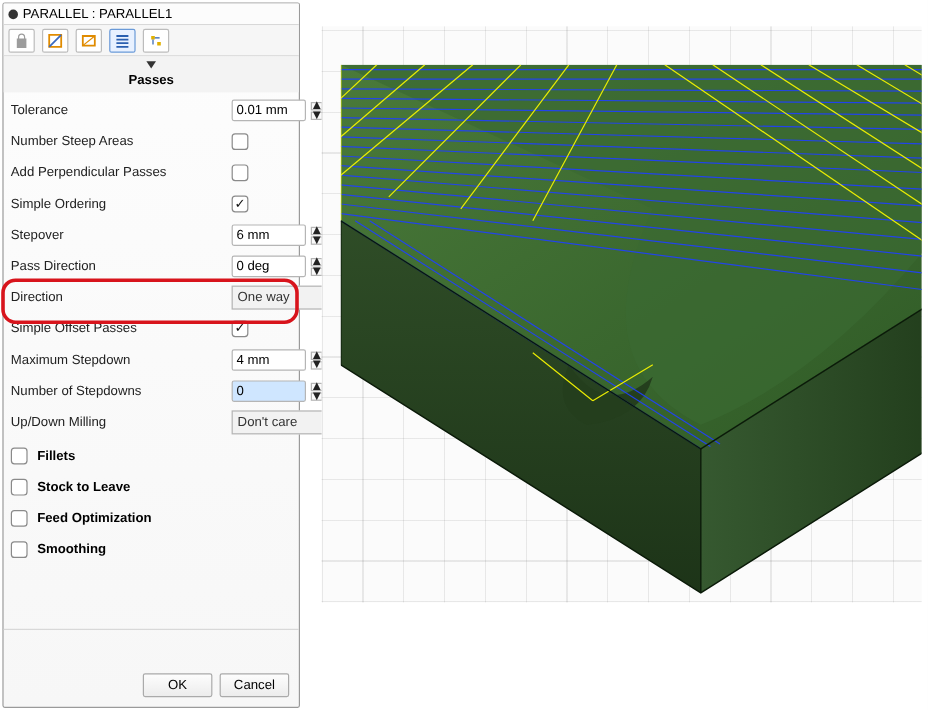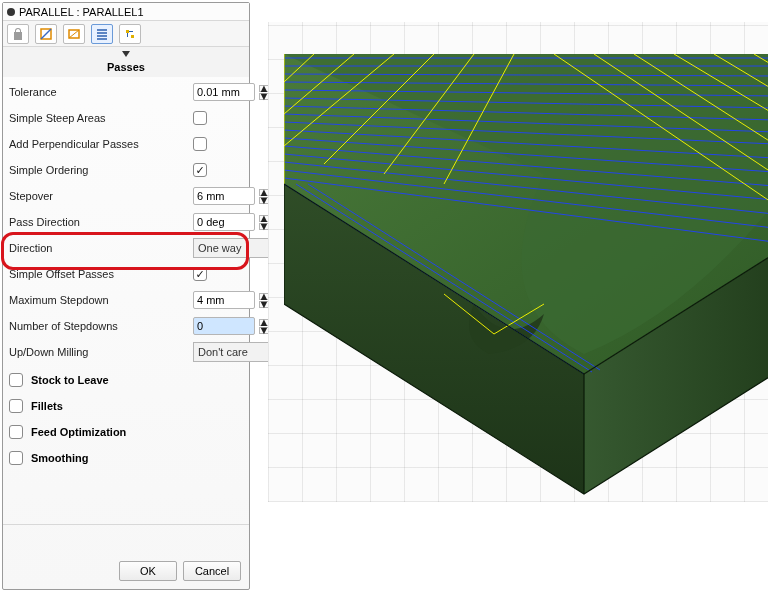--- a/index.html
+++ b/index.html
@@ -219,21 +219,21 @@
       <span class="ctrl">
         <input class="txt" value="0.01 mm" style="">
         <span class="spinner">
             <span>▲</span>
             <span>▼</span>
           </span>
       </span>
     </div>
 
     <div class="row">
-      <span class="lbl">Simple Steep Areas</span>
+      <span class="lbl">Number Steep Areas</span>
       <span class="ctrl">
           <span class="chk"></span>
         </span>
     </div>
 
     <div class="row">
       <span class="lbl">Add Perpendicular Passes</span>
       <span class="ctrl">
           <span class="chk"></span>
         </span>
@@ -314,25 +314,25 @@
         <span class="dropdown">
           <span>Don't care</span>
           <span class="dd-arr">▼</span>
         </span>
       </span>
     </div>
   </div>
 
   <div class="checkrow">
     <span class="chk"></span>
-    <span>Stock to Leave</span>
+    <span>Fillets</span>
   </div>
   <div class="checkrow">
     <span class="chk"></span>
-    <span>Fillets</span>
+    <span>Stock to Leave</span>
   </div>
   <div class="checkrow">
     <span class="chk"></span>
     <span>Feed Optimization</span>
   </div>
   <div class="checkrow">
     <span class="chk"></span>
     <span>Smoothing</span>
   </div>
 

